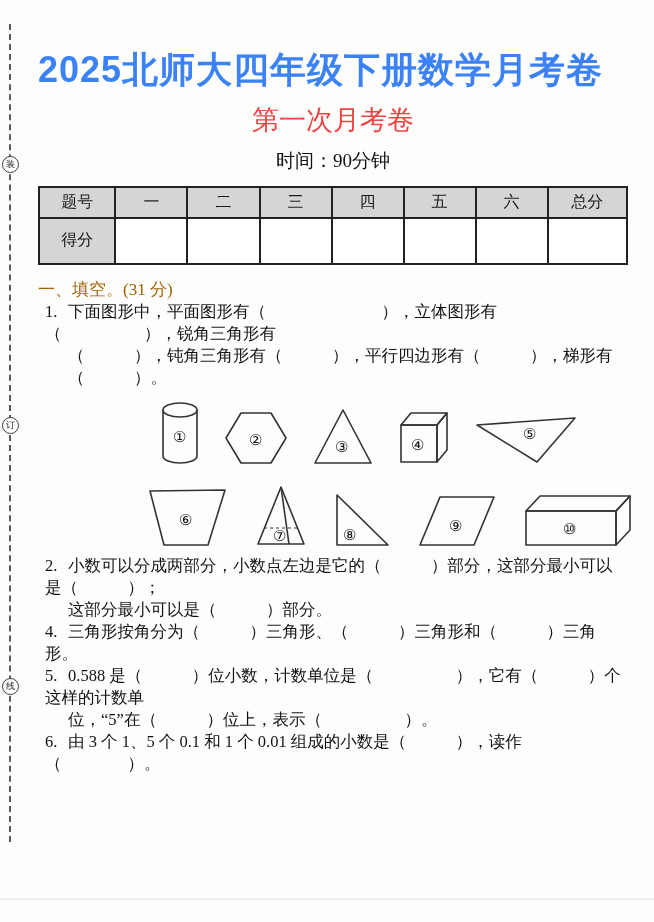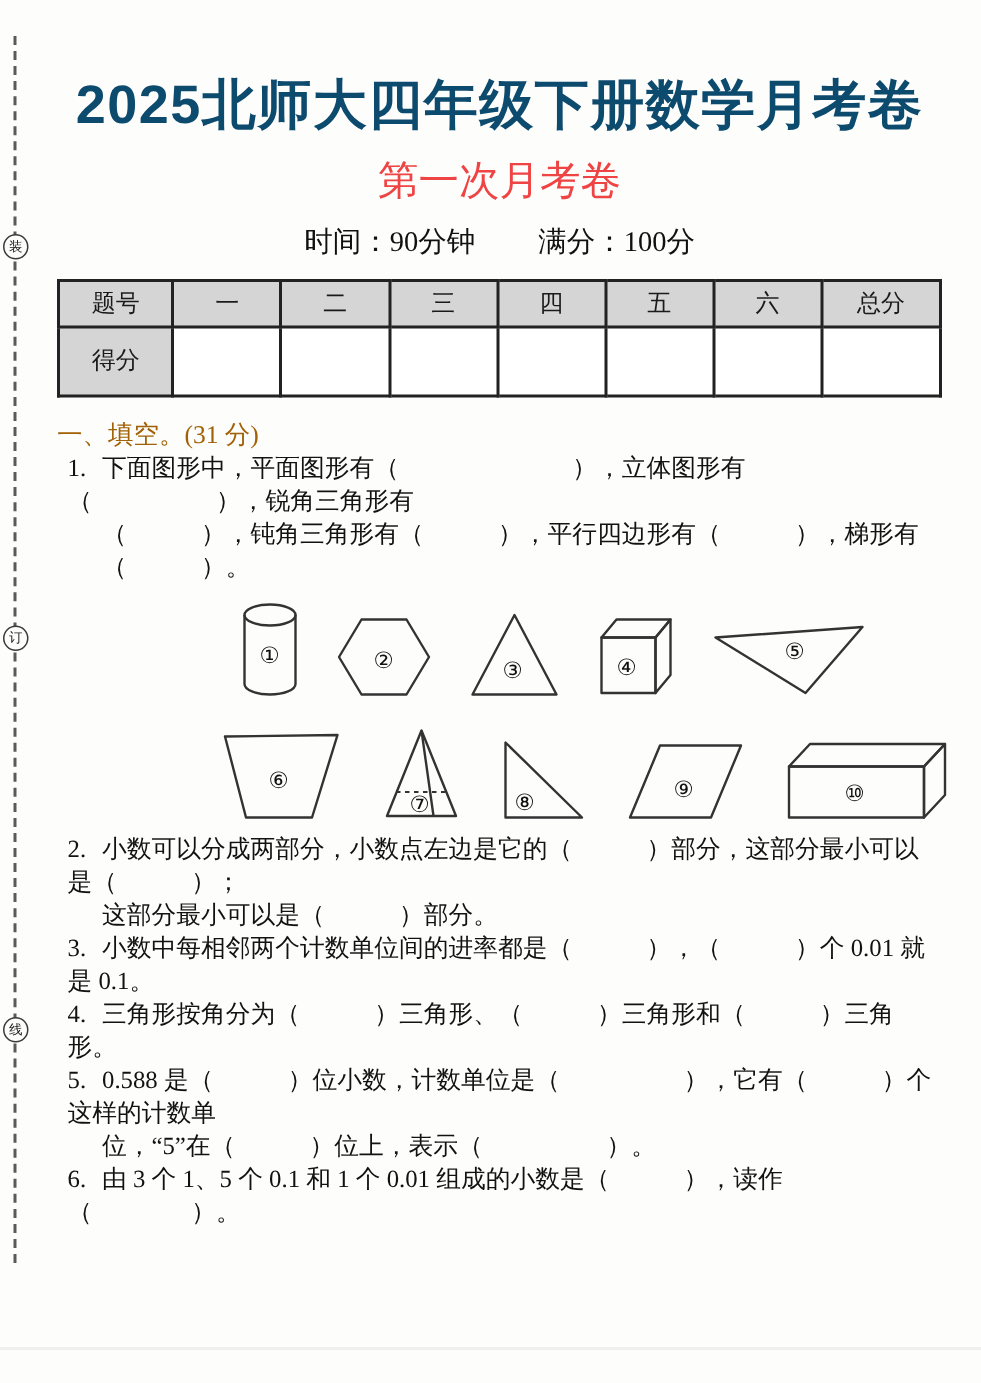--- a/index.html
+++ b/index.html
@@ -28,23 +28,22 @@
   }
   .content {
     position: absolute; left: 38px; top: 0;
     width: 590px;
   }
   .paper-title {
     margin-top: 50px;
     font-family: "Liberation Sans", sans-serif;
     font-weight: 900;
     font-size: 36px;
-    text-align: center;
     letter-spacing: 1px;
-    color: #0c4a6e;
+    color: #3b82f6;
     line-height: 1.1;
   }
   .paper-subtitle {
     margin-top: 12px;
     font-size: 27px;
     text-align: center;
     font-weight: 500;
     color: #ef4444;
   }
   .paper-meta {
@@ -101,21 +100,20 @@
 <div class="binding-char" style="top:156px;">装</div>
 <div class="binding-char" style="top:417px;">订</div>
 <div class="binding-char" style="top:678px;">线</div>
 
 <div class="content">
 
   <div class="paper-title">2025北师大四年级下册数学月考卷</div>
   <div class="paper-subtitle">第一次月考卷</div>
   <div class="paper-meta">
     <span>时间：90分钟</span>
-    <span>满分：100分</span>
   </div>
 
   <table class="score-table">
     <tbody>
         <tr class="hdr">
       <td class="c0">题号</td>
       <td>一</td>
       <td>二</td>
       <td>三</td>
       <td>四</td>
@@ -214,23 +212,20 @@
         <text x="39" y="43">⑩</text>
       </svg>
     </span>
   </div>
 
   <div class="q">
     <span class="qnum">2.</span><span>小数可以分成两部分，小数点左边是它的（　　　）部分，这部分最小可以是（　　　）；</span>
   </div>
   <div class="q q-cont">这部分最小可以是（　　　）部分。</div>
 
-  <div class="q">
-    <span class="qnum">3.</span><span>小数中每相邻两个计数单位间的进率都是（　　　），（　　　）个 0.01 就是 0.1。</span>
-  </div>
 
   <div class="q">
     <span class="qnum">4.</span><span>三角形按角分为（　　　）三角形、（　　　）三角形和（　　　）三角形。</span>
   </div>
 
   <div class="q">
     <span class="qnum">5.</span><span>0.588 是（　　　）位小数，计数单位是（　　　　　），它有（　　　）个这样的计数单</span>
   </div>
   <div class="q q-cont">位，“5”在（　　　）位上，表示（　　　　　）。</div>
 

